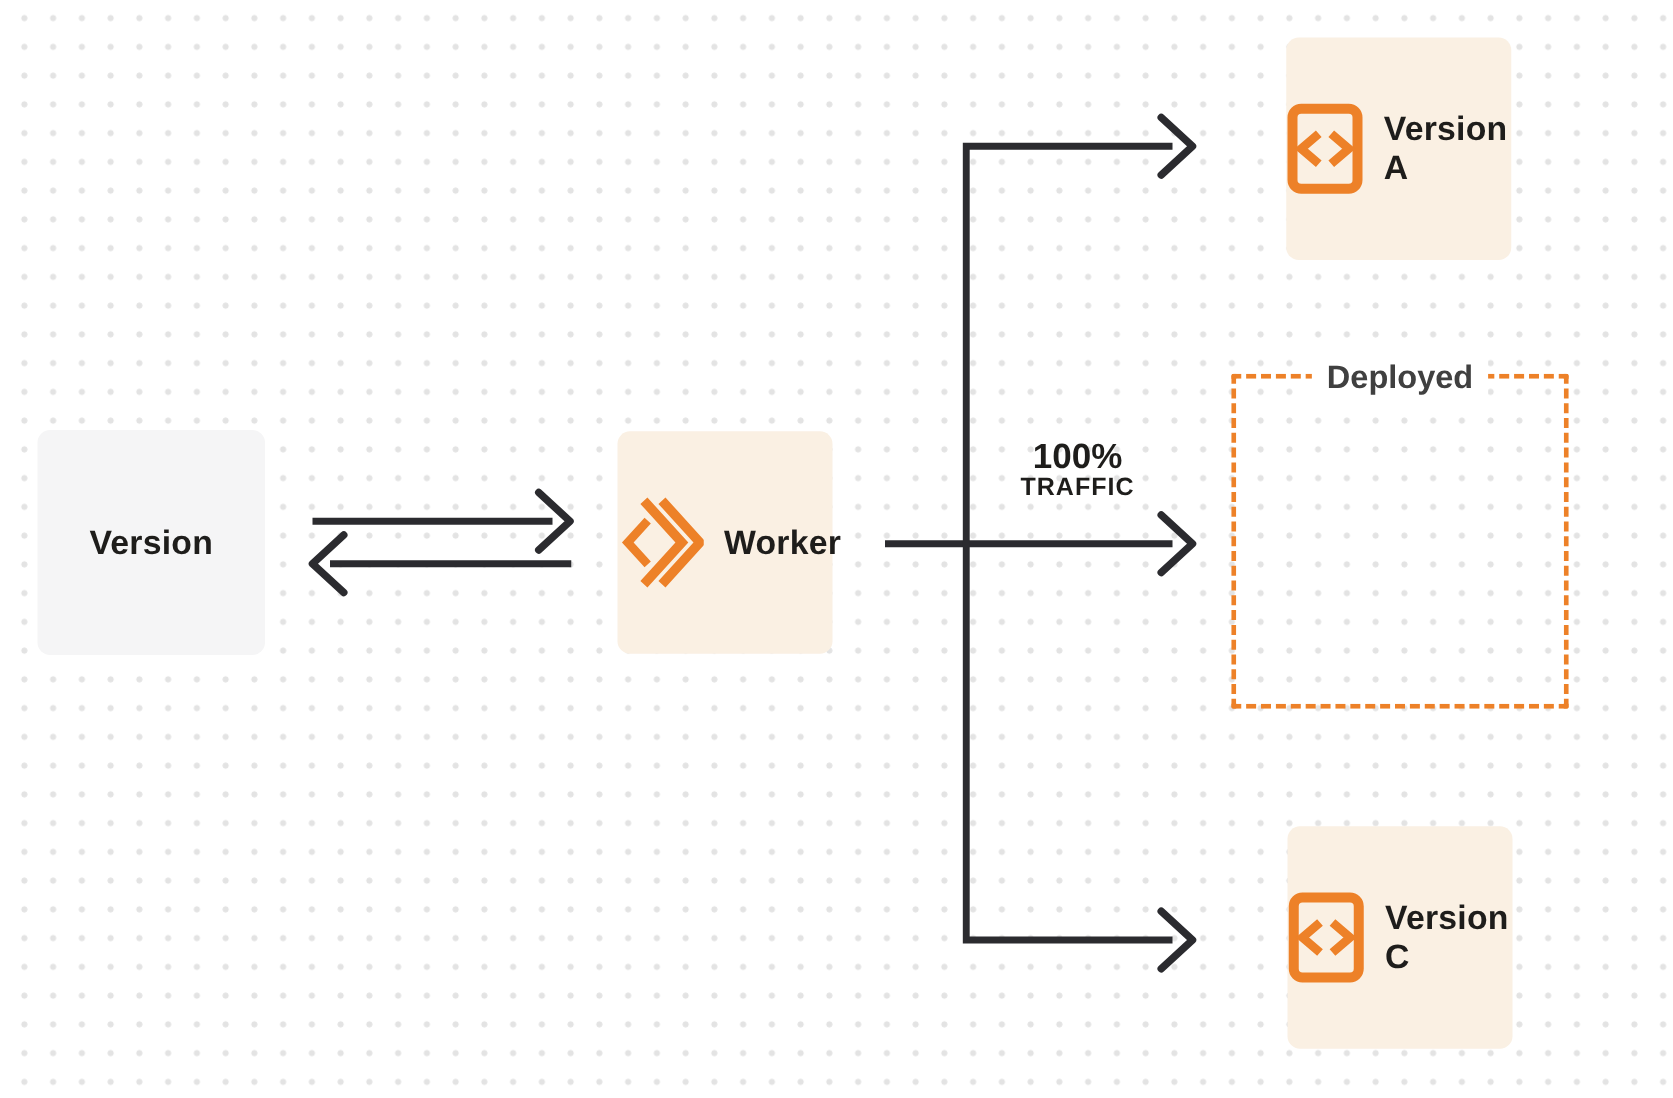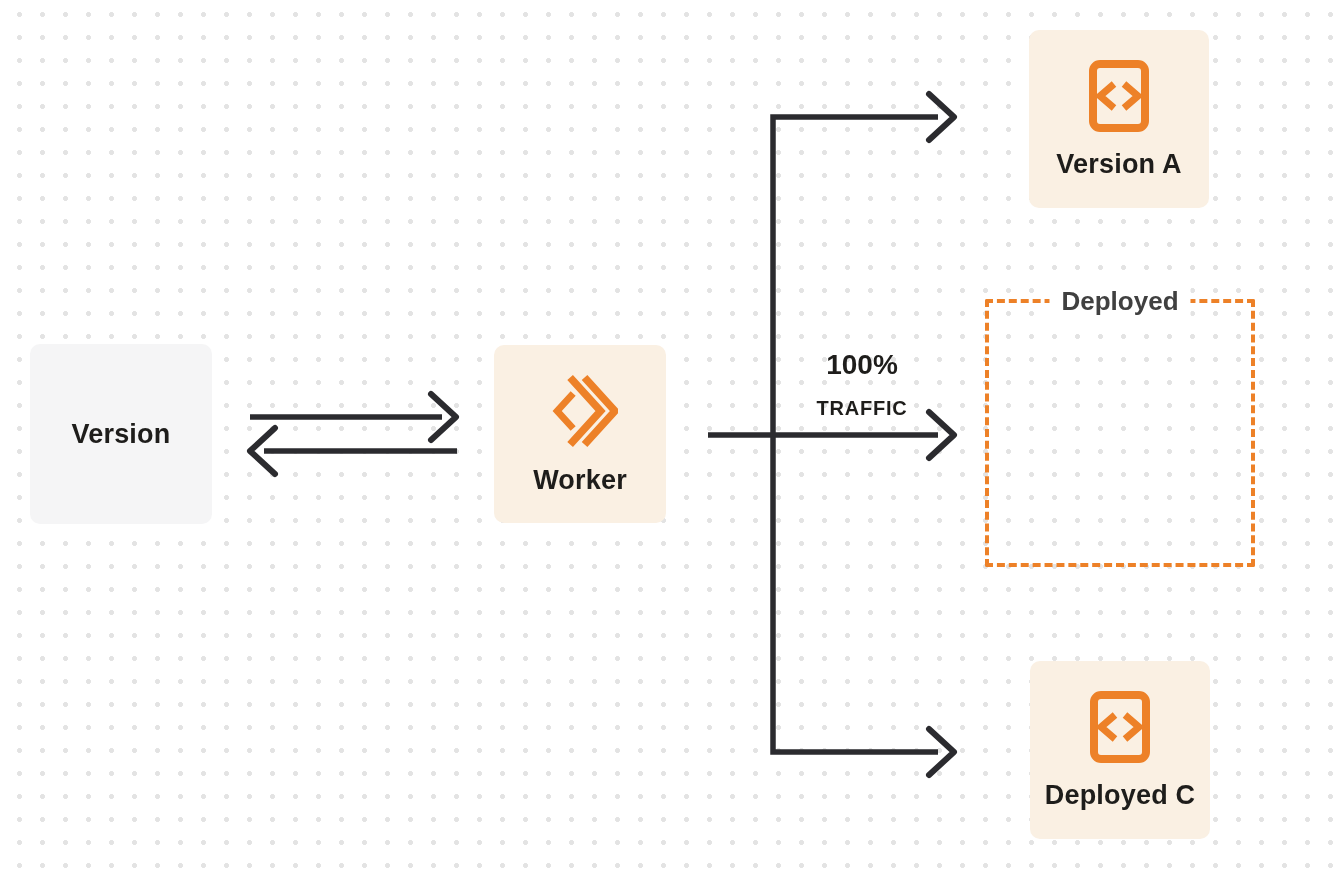--- a/index.html
+++ b/index.html
@@ -21,21 +21,21 @@
   svg.connectors {
     position: absolute;
     left: 0; top: 0;
     width: 1338px; height: 878px;
     pointer-events: none;
   }
   .node {
     position: absolute;
     border-radius: 10px;
     display: flex;
-    flex-direction: column;
+    flex-direction: row;
     align-items: center;
     justify-content: center;
     gap: 16px;
   }
   .node .label {
     font-size: 27px;
     font-weight: 700;
     color: #1e1d1b;
     letter-spacing: 0.2px;
   }
@@ -75,21 +75,21 @@
     width: 140px;
     text-align: center;
     color: #1e1d1b;
   }
   .traffic-label .pct {
     font-size: 28px;
     font-weight: 700;
     line-height: 1.0;
   }
   .traffic-label .word {
-    margin-top: 18px;
+    margin-top: 0;
     font-size: 20px;
     font-weight: 700;
     letter-spacing: 0.8px;
   }
   .icon-wrap { display: flex; align-items: center; justify-content: center; }
 </style>
 </head>
 <body>
 
 <div class="canvas">
@@ -144,21 +144,21 @@
 
 
   <div class="node node-cream node-version-c">
     <span class="icon-wrap">
       <svg width="62" height="74" viewBox="0 0 62 74" fill="none" xmlns="http://www.w3.org/2000/svg">
         <rect x="5" y="5" width="52" height="64" rx="7" stroke="#ed8128" stroke-width="8"></rect>
         <path d="M26,25 L12,37 L26,49" stroke="#ed8128" stroke-width="7"></path>
         <path d="M36,25 L50,37 L36,49" stroke="#ed8128" stroke-width="7"></path>
       </svg>
     </span>
-    <div class="label">Deployed C</div>
+    <div class="label">Version C</div>
   </div>
 
   <div class="traffic-label">
     <div class="pct">100%</div>
     <div class="word">TRAFFIC</div>
   </div>
 
 </div>
 
 </body></html>

